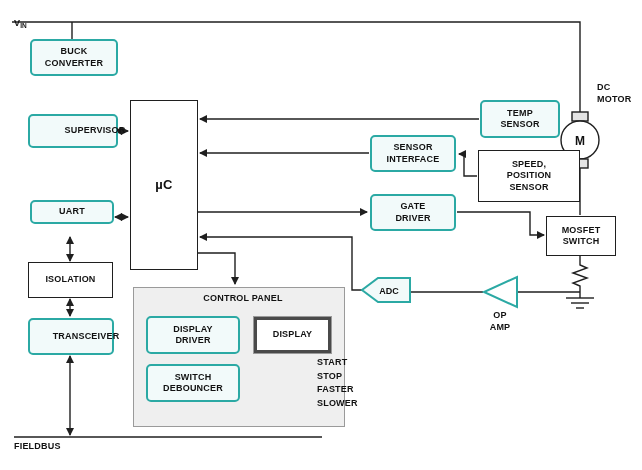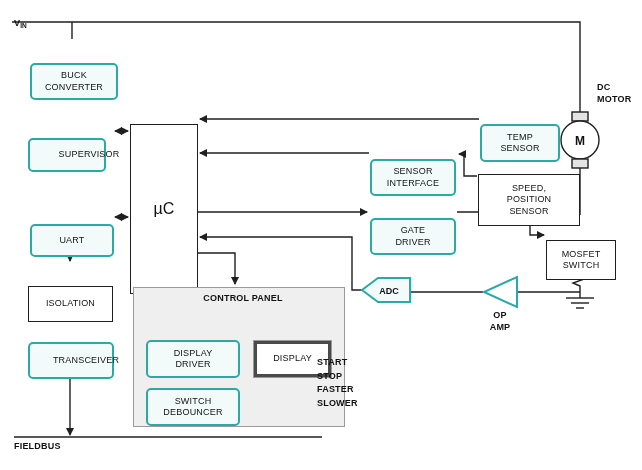--- a/index.html
+++ b/index.html
@@ -3,22 +3,22 @@
 <meta charset="utf-8">
 <style>
   html,body{margin:0;padding:0;background:#fff;}
   #canvas{
     position:relative;width:642px;height:470px;background:#ffffff;overflow:hidden;
     font-family:"Liberation Sans",sans-serif;color:#111;
   }
   #wires{position:absolute;left:0;top:0;width:642px;height:470px;}
   .box{
     position:absolute;display:flex;align-items:center;justify-content:center;
-    text-align:center;font-weight:normal;font-size:9px;line-height:1.25;
-    white-space:pre-line;box-sizing:border-box;letter-spacing:.2px;margin-top:24px;
+    text-align:center;font-weight:bold;font-size:9px;line-height:1.25;
+    white-space:pre-line;box-sizing:border-box;letter-spacing:.2px;
   }
   .teal{border:2px solid #2BA9A4;border-radius:5px;background:#f2fafa;}
   .plain{border:1.5px solid #1f1f1f;background:#ffffff;}
   .display-bezel{
     border:3px solid #4a4a4a;background:#ffffff;
     box-shadow:0 0 0 1px #9a9a9a;
   }
   .panel{
     position:absolute;background:#efefef;border:1px solid #9a9a9a;box-sizing:border-box;
   }
@@ -118,25 +118,25 @@
 MOTOR</div>
 
   <div class="lbl center" style="left:480px;top:310px;width:40px;">OP
 AMP</div>
 
   <div class="lbl" style="left:14px;top:441px;">FIELDBUS</div>
 
   <div class="box teal" style="left:30px;top:39px;width:88px;height:37px;">BUCK
 CONVERTER</div>
 
-  <div class="box teal" style="left:28px;top:114px;width:78px;height:34px;padding-left:44px;">SUPERVISOR</div>
+  <div class="box teal" style="left:28px;top:114px;width:90px;height:34px;padding-left:44px;">SUPERVISOR</div>
 
-  <div class="box plain" style="left:130px;top:100px;width:68px;height:170px;font-size:16px;">µC</div>
+  <div class="box plain" style="left:130px;top:100px;width:68px;height:170px;font-size:13px;">µC</div>
 
-  <div class="box teal" style="left:30px;top:200px;width:84px;height:33px;">UART</div>
+  <div class="box teal" style="left:30px;top:200px;width:84px;height:24px;">UART</div>
 
   <div class="box plain" style="left:28px;top:262px;width:85px;height:36px;">ISOLATION</div>
 
   <div class="box teal" style="left:28px;top:318px;width:86px;height:37px;padding-left:30px;">TRANSCEIVER</div>
 
   <div class="box teal" style="left:480px;top:100px;width:80px;height:38px;">TEMP
 SENSOR</div>
 
   <div class="box teal" style="left:370px;top:135px;width:86px;height:37px;">SENSOR
 INTERFACE</div>

